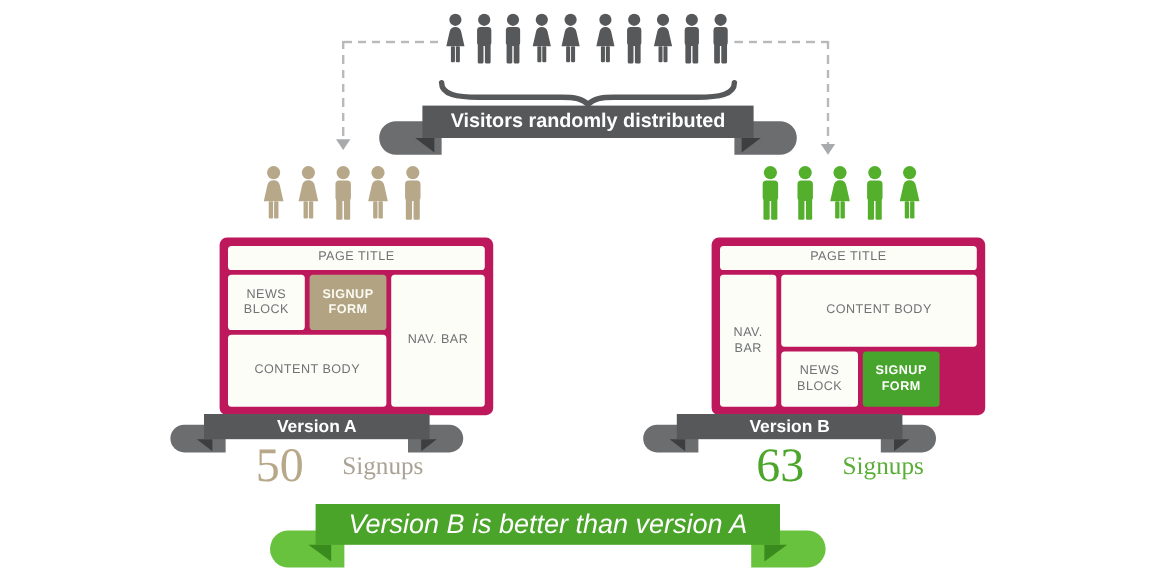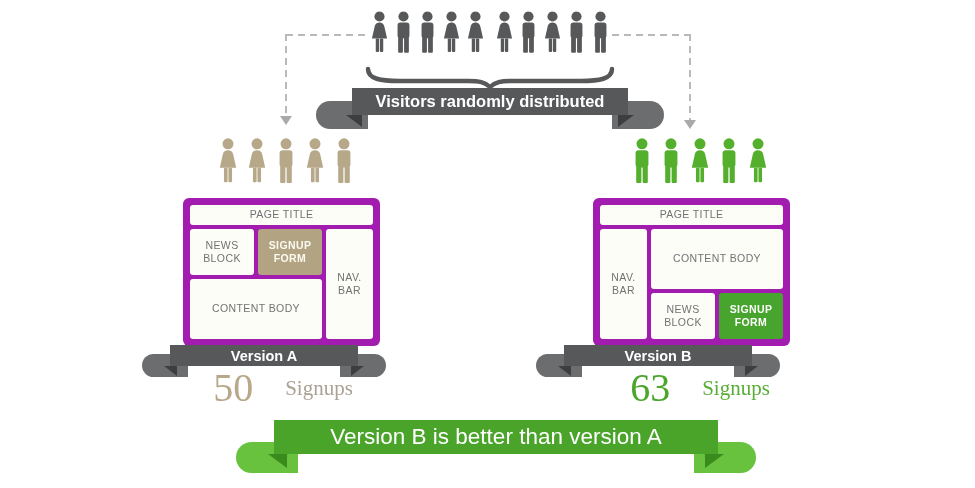--- a/index.html
+++ b/index.html
@@ -58,31 +58,31 @@
   .ribbon.version{width:188px;height:21px;}
   .ribbon.version .band{font-size:14.5px;}
   .ribbon.version .tail{top:9px;width:46px;height:23px;}
   .ribbon.version .tail.l{left:-28px;border-radius:12px 0 0 12px;}
   .ribbon.version .tail.r{right:-28px;border-radius:0 12px 12px 0;}
   .ribbon.version .fold.l{border-top-width:10px;border-left-width:13px;}
   .ribbon.version .fold.r{border-top-width:10px;border-right-width:13px;}
   .ribbon.version-a{left:170px;top:345px;}
   .ribbon.version-b{left:564px;top:345px;}
 
-  .ribbon.conclusion{left:274px;top:420px;width:444px;height:34px;}
+  .ribbon.conclusion{left:263px;top:420px;width:387px;height:34px;font-style:italic;}
   .ribbon.conclusion .band{font-size:22.5px;font-weight:500;}
   .ribbon.conclusion .tail{top:22px;width:62px;height:31px;}
   .ribbon.conclusion .tail.l{left:-38px;border-radius:16px 0 0 16px;}
   .ribbon.conclusion .tail.r{right:-38px;border-radius:0 16px 16px 0;}
   .ribbon.conclusion .fold.l{border-top-width:14px;border-left-width:19px;}
   .ribbon.conclusion .fold.r{border-top-width:14px;border-right-width:19px;}
 
   
   .wireframe{
-    position:absolute;width:197px;height:148px;background:#a21caf;border-radius:6px;
+    position:absolute;width:228px;height:148px;background:#be185d;border-radius:6px;
     padding:7px;box-sizing:border-box;display:flex;flex-direction:column;gap:4px;
   }
   .wf-box{
     background:#fcfdf7;border-radius:3px;display:flex;align-items:center;justify-content:center;
     text-align:center;font-size:10.5px;letter-spacing:.4px;color:#717274;line-height:1.25;
   }
   .wf-title{height:20px;flex:none;}
   .wf-body{flex:1;display:flex;gap:4px;min-height:0;}
   .wf-col{display:flex;flex-direction:column;gap:4px;min-height:0;}
   .wf-row{display:flex;gap:4px;flex:none;height:46px;}

